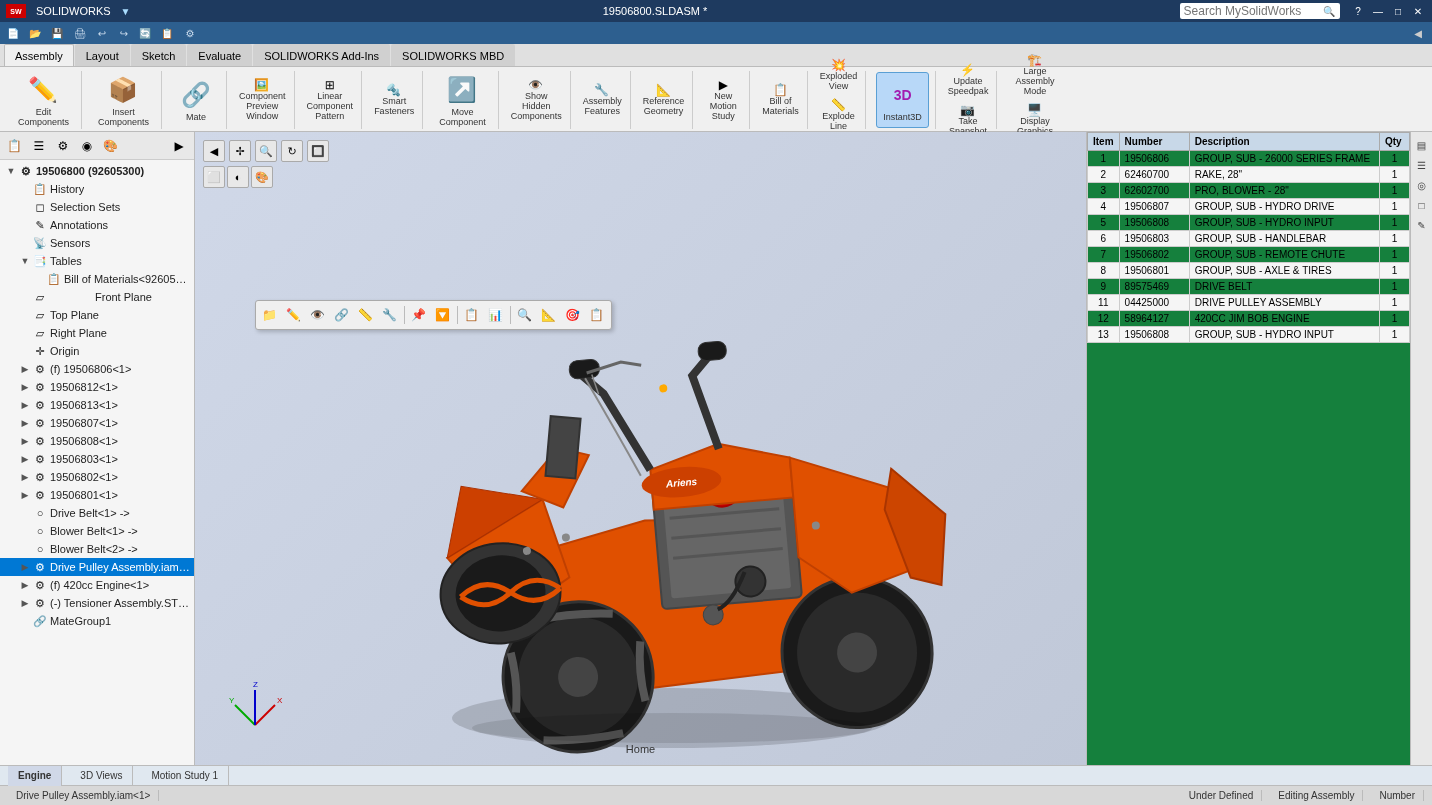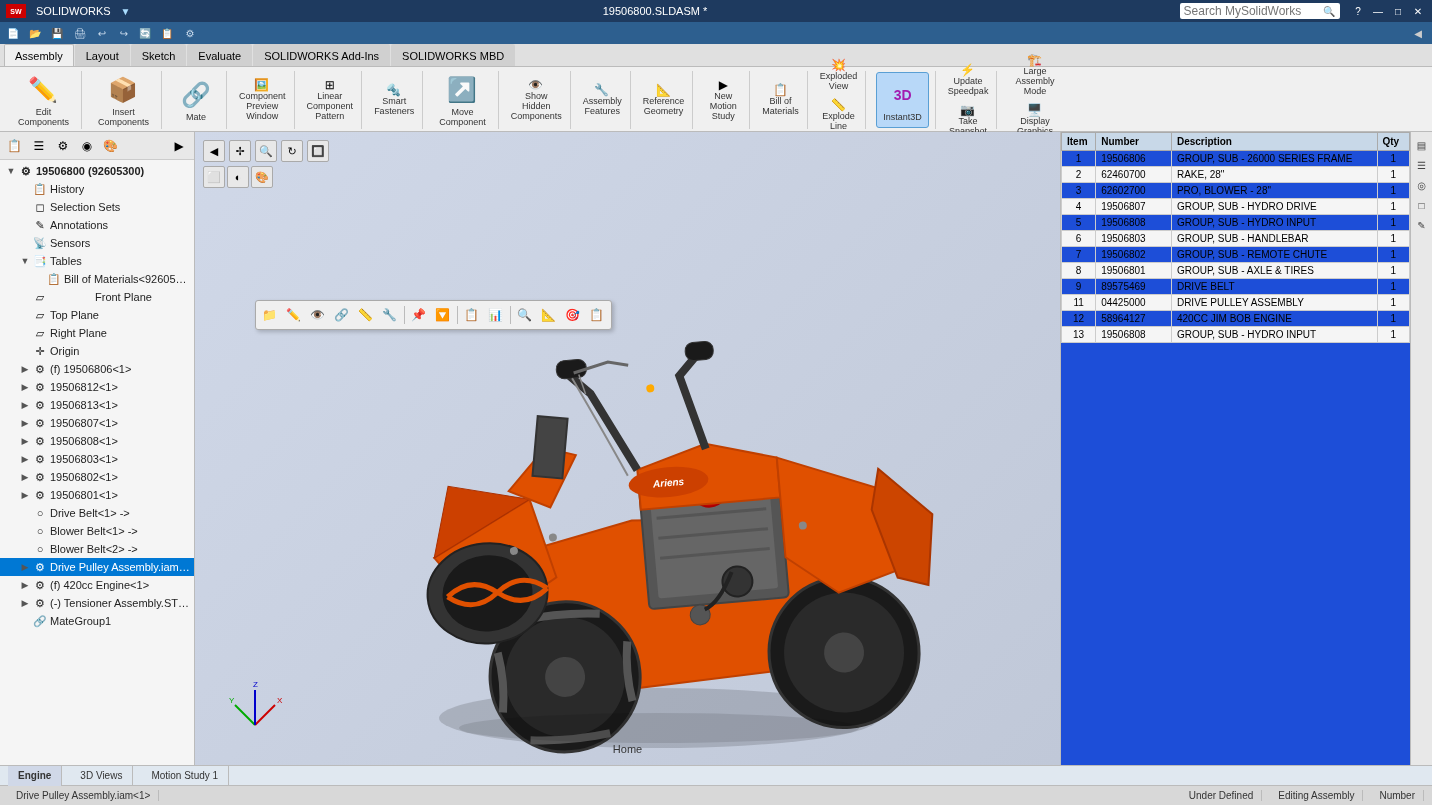--- a/index.html
+++ b/index.html
@@ -209,22 +209,22 @@
       padding: 3px;
       gap: 2px;
       z-index: 20;
       box-shadow: 2px 2px 4px rgba(0,0,0,0.2);
     }
     .ctx-btn { width: 22px; height: 22px; display: flex; align-items: center; justify-content: center; cursor: pointer; font-size: 12px; border-radius: 2px; }
     .ctx-separator { width: 1px; background: #bbb; margin: 2px 1px; }
 
     
     #right-panel {
-      width: 350px;
-      background: #1d4ed8;
+      width: 324px;
+      background: #15803d;
       border-left: 1px solid #bbb;
       overflow: auto;
     }
     #bom-table {
       border-collapse: collapse;
       font-size: 10px;
       width: 100%;
     }
     #bom-table th {
       background: #c8d8e8;

